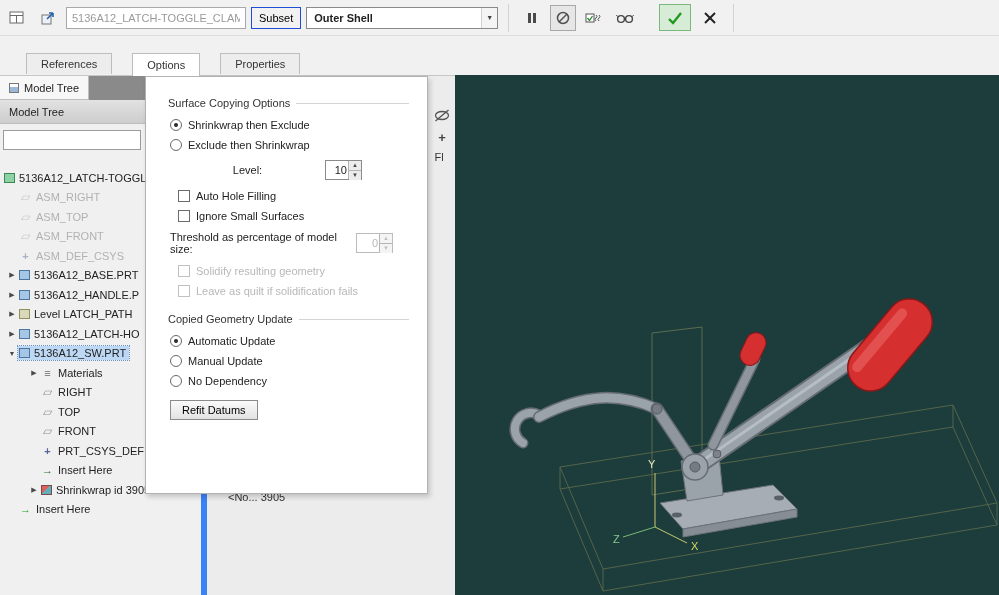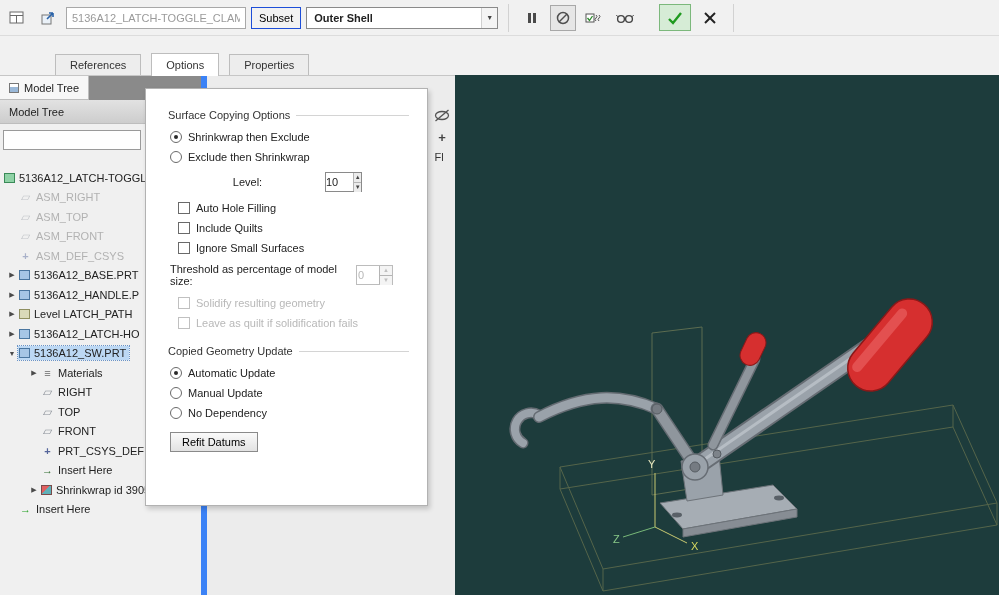--- a/index.html
+++ b/index.html
@@ -22,21 +22,21 @@
          align-items:center;justify-content:space-between;padding-left:7px;font-weight:bold;}
   .combo-arrow{width:16px;height:100%;display:flex;align-items:center;justify-content:center;
                font-size:7px;color:#444;border-left:1px solid #d0d0d0;background:#f4f4f4;}
   .tb-sep{width:1px;height:28px;background:#d2d2d2;margin:0 5px;flex:none;}
   .ok-btn{width:32px;height:27px;background:#d6ecd6;border:1px solid #7cb87c;display:flex;
           align-items:center;justify-content:center;margin-left:16px;flex:none;}
   .cancel-btn{width:27px;height:27px;display:flex;align-items:center;justify-content:center;flex:none;}
 
   
   .tabbar{position:absolute;top:53px;left:0;width:455px;height:22px;display:flex;
-          align-items:center;padding-left:55px;gap:10px;z-index:8;}
+          align-items:flex-start;padding-left:26px;gap:20px;z-index:8;}
   .tab{height:21px;padding:0 14px;display:flex;align-items:center;background:#ededed;
        border:1px solid #bdbdbd;border-bottom:none;color:#333;}
   .tab.active{background:#fff;height:23px;margin-bottom:-1px;z-index:9;}
 
   
   .workspace{position:absolute;top:75px;left:0;width:999px;height:520px;}
   .left-area{position:absolute;left:0;top:0;width:455px;height:520px;background:#ececec;
              border-top:1px solid #c6c6c6;}
   .viewport{position:absolute;left:455px;top:0;width:544px;height:520px;
             background:var(--vp-bg,#1d3c3c);}
@@ -75,39 +75,39 @@
   .tree-icon.box-shrinkwrap{width:11px;height:10px;
       background:linear-gradient(135deg,#e06060 45%,#5fb0b8 45%);border:1px solid #7a4a4a;}
   .tree-icon.glyph-plane{color:#8a9098;}
   .tree-icon.glyph-csys{color:#55659a;font-weight:bold;font-size:11px;}
   .tree-icon.glyph-materials{color:#6a6a6a;font-size:11px;}
   .tree-icon.glyph-insert{color:#2a6a2a;font-weight:bold;font-size:11px;}
   .tree-icon.glyph-insert-green{color:#22a022;font-weight:bold;font-size:11px;}
   .feature-status{position:absolute;left:228px;top:415px;color:#333;}
 
   
-  .options-panel{position:absolute;left:145px;top:12px;width:283px;height:418px;background:#fff;
+  .options-panel{position:absolute;left:145px;top:0;width:283px;height:418px;background:#fff;
                  border:1px solid #b2b2b2;box-shadow:2px 3px 5px rgba(0,0,0,.18);z-index:5;
                  padding:14px 18px 0 22px;overflow:hidden;}
   .group-title{display:flex;align-items:center;gap:6px;margin:6px 0 7px 0;color:#333;}
   .group-title .rule{flex:1;height:1px;background:#d4d4d4;}
   .radio-row,.check-row{display:flex;align-items:center;gap:6px;margin:3px 0 3px 2px;min-height:17px;}
   .check-row{margin-left:10px;}
   .radio{width:12px;height:12px;border:1px solid #6a6a6a;border-radius:50%;background:#fff;
          position:relative;flex:none;}
   .radio.checked::after{content:"";position:absolute;inset:3px;background:#2a2a2a;border-radius:50%;}
   .checkbox{width:12px;height:12px;border:1px solid #6a6a6a;background:#fff;flex:none;}
   .row-disabled{color:#b8b8b8;}
   .row-disabled .checkbox{border-color:#c0c0c0;}
   .field-row{display:flex;align-items:center;margin:7px 0 7px 2px;}
   .field-label{flex:none;}
   .level-row .field-label{width:155px;text-align:center;}
   .threshold-row .field-label{width:186px;}
   .spinbox{display:inline-flex;border:1px solid #8a8a8a;background:#fff;height:20px;width:37px;}
-  .spin-value{flex:1;display:flex;align-items:center;justify-content:flex-end;padding-right:15px;}
+  .spin-value{flex:1;display:flex;align-items:center;justify-content:flex-end;padding-right:1px;}
   .spin-btns{width:13px;border-left:1px solid #b4b4b4;display:flex;flex-direction:column;}
   .spin-up,.spin-dn{flex:1;font-size:6px;line-height:9px;text-align:center;color:#444;background:#ececec;}
   .spin-up{border-bottom:1px solid #b4b4b4;}
   .spinbox.disabled{border-color:#bcbcbc;}
   .spinbox.disabled .spin-value{color:#b8b8b8;}
   .spinbox.disabled .spin-up,.spinbox.disabled .spin-dn{color:#c0c0c0;background:#f4f4f4;}
   .datum-listbox{margin:6px 0 8px 12px;width:240px;height:62px;background:#f3f3fc;
                  border:1px solid #9a9ab2;padding:4px 6px;}
   .update-group{margin-top:14px;}
   .refit-btn{margin:8px 0 0 2px;padding:3px 11px;border:1px solid #8a8a8a;
@@ -362,24 +362,20 @@
                 <span class="spin-dn">▼</span>
               </span>
           </span>
         </div>
         <div class="check-row">
           <span class="checkbox"></span>
           <span>Auto Hole Filling</span>
         </div>
         <div class="check-row">
           <span class="checkbox"></span>
-          <span>Include Quilts</span>
-        </div>
-        <div class="check-row">
-          <span class="checkbox"></span>
           <span>Ignore Small Surfaces</span>
         </div>
         <div class="field-row threshold-row">
           <span class="field-label">Threshold as percentage of model size:</span>
           <span class="spinbox disabled">
             <span class="spin-value">0</span>
             <span class="spin-btns">
                 <span class="spin-up">▲</span>
                 <span class="spin-dn">▼</span>
               </span>

